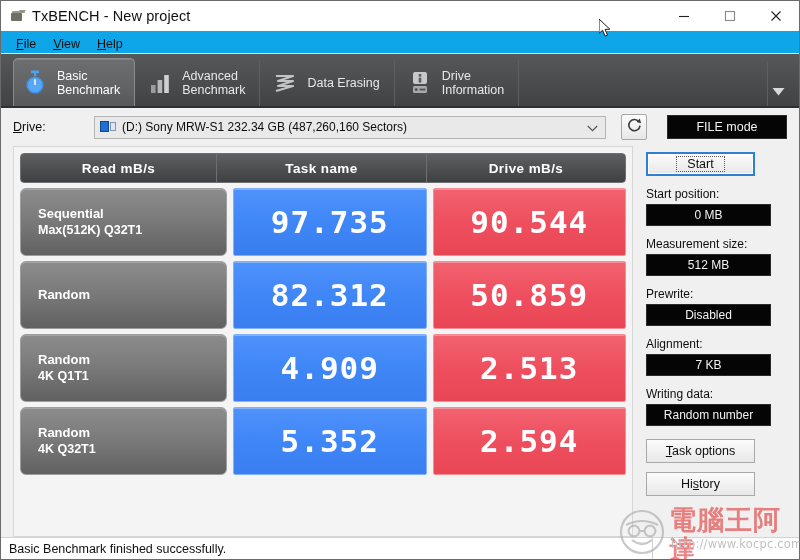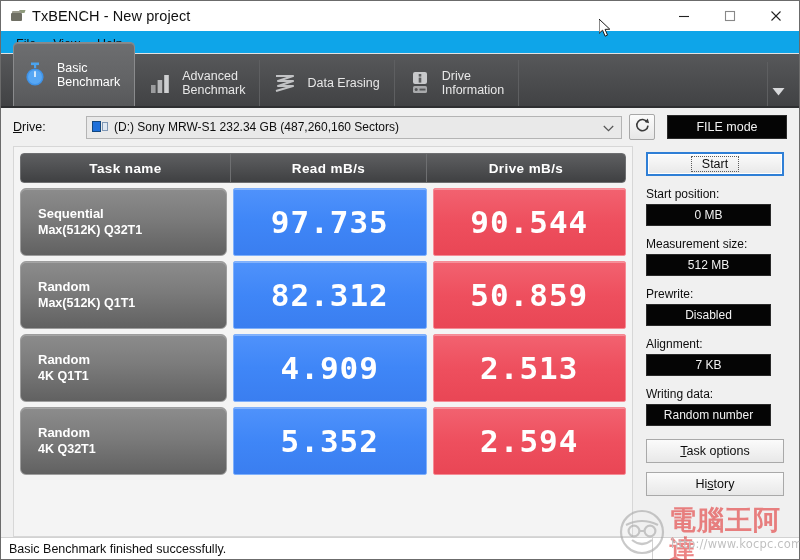--- a/index.html
+++ b/index.html
@@ -83,21 +83,21 @@
     display: flex; align-items: center;
     padding: 0 14px 0 12px;
     position: relative;
     border-right: 1px solid #5e5f61;
   }
   .tab.active {
     background: linear-gradient(to bottom, #6d6e70 0%, #636466 55%, #57585a 100%);
     border: 1px solid #8a8b8d;
     border-bottom: none;
     border-radius: 5px 5px 0 0;
-    height: 64px;
+    height: 48px;
     box-shadow: inset 0 1px 0 rgba(255,255,255,0.16);
     padding-left: 8px;
   }
   .tab-icon {
     width: 26px; height: 28px; flex: 0 0 26px;
     margin-right: 9px;
     display: flex; align-items: center; justify-content: center;
   }
   .tab-label {
     font-size: 12.5px; color: #e8e8e8; line-height: 14px;
@@ -111,21 +111,21 @@
     padding-bottom: 6px;
     border-left: 1px solid #5e5f61;
   }
 
   
   .driverow {
     height: 38px; flex: 0 0 38px;
     background: #f0f0f0;
     display: flex; align-items: center;
     padding: 0 12px;
-    gap: 0;
+    gap: 8px;
   }
   .drive-label {
     font-size: 12.5px; color: #0d0d0d; width: 73px; flex: 0 0 73px;
   }
   .drive-combo {
     flex: 1 1 auto; height: 23px;
     background: #e9e9e9;
     border: 1px solid #b4b4b4;
     display: flex; align-items: center;
     padding-left: 5px;
@@ -235,21 +235,21 @@
   }
 
   
   .sidebar {
     flex: 1 1 auto;
     padding-left: 13px; padding-top: 6px;
     display: flex; flex-direction: column;
     min-width: 0;
   }
   .sb-button {
-    height: 24px; width: 138px;
+    height: 24px; width: 109px;
     background: linear-gradient(to bottom,#fbfbfb,#e8e8e8);
     border: 1px solid #a9a9a9;
     display: flex; align-items: center; justify-content: center;
     font-size: 12.5px; color: #0d0d0d;
   }
   .sb-button.focused {
     border: 2px solid #2f7fd6;
     box-shadow: inset 0 0 0 1px #ffffff;
   }
   .sb-button.focused .focus-ring {
@@ -431,38 +431,37 @@
     </div>
 
     <div class="file-mode">FILE mode</div>
   </div>
 
   <div class="body">
 
     <div class="results">
 
       <div class="res-header">
+        <div class="hcell c-read">Read mB/s</div>
         <div class="hcell c-task">Task name</div>
-        <div class="hcell c-read">Read mB/s</div>
         <div class="hcell c-write">Drive mB/s</div>
       </div>
 
       <div class="res-row">
         <div class="task-cell">
           <span class="task-line1">Sequential</span>
           <span class="task-line2">Max(512K) Q32T1</span>
         </div>
         <div class="val-cell read">97.735</div>
         <div class="val-cell write">90.544</div>
       </div>
 
       <div class="res-row">
         <div class="task-cell">
           <span class="task-line1">Random</span>
-          <span class="task-line2">Max(512K) Q1T1</span>
         </div>
         <div class="val-cell read">82.312</div>
         <div class="val-cell write">50.859</div>
       </div>
 
       <div class="res-row">
         <div class="task-cell">
           <span class="task-line1">Random</span>
           <span class="task-line2">4K Q1T1</span>
         </div>

